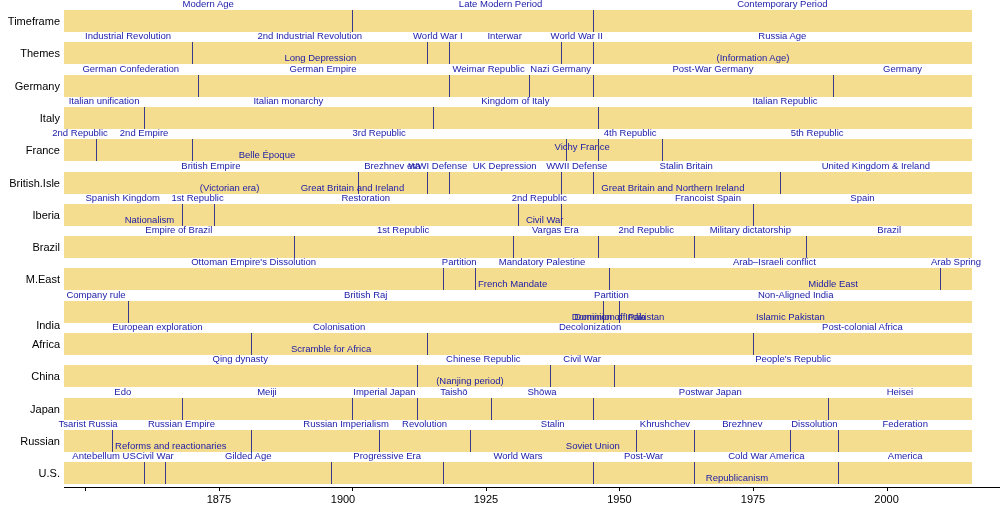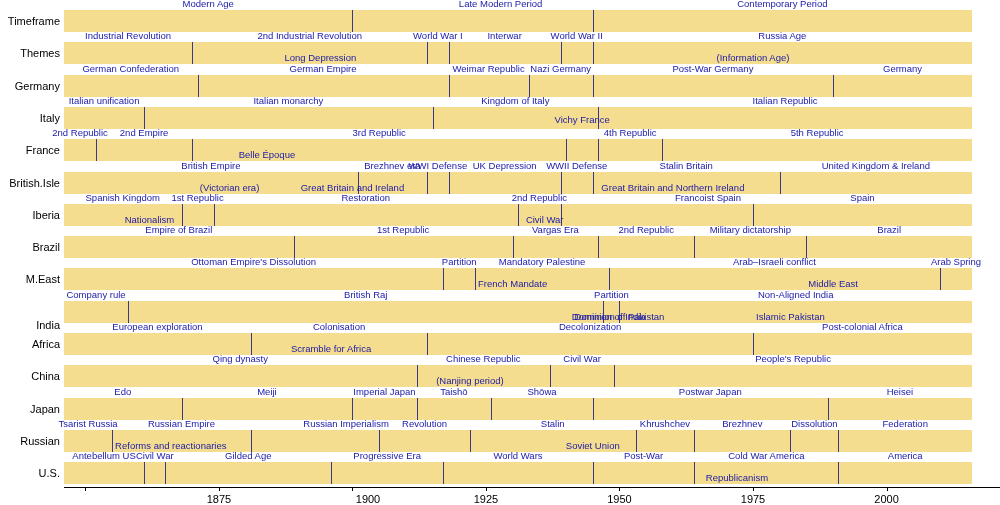--- a/index.html
+++ b/index.html
@@ -108,21 +108,21 @@
     <div class="seg-div" style="left: 598.118px; top: 106.9px; height: 22px;"></div>
     <div class="seg-label" style="left: 785.059px; top: 95.9px;">Italian Republic</div>
     <div class="row-label" style="left: 0px; width: 60px; top: 144.2px;">France</div>
     <div class="band" style="left: 64px; width: 908px; top: 139.2px;"></div>
     <div class="seg-label" style="left: 80.0235px; top: 128.2px;">2nd Republic</div>
     <div class="seg-div" style="left: 96.0471px; top: 139.2px; height: 22px;"></div>
     <div class="seg-label" style="left: 144.118px; top: 128.2px;">2nd Empire</div>
     <div class="seg-div" style="left: 192.188px; top: 139.2px; height: 22px;"></div>
     <div class="seg-label" style="left: 379.129px; top: 128.2px;">3rd Republic</div>
     <div class="seg-div" style="left: 566.071px; top: 139.2px; height: 22px;"></div>
-    <div class="seg-label" style="left: 582.094px; top: 115px;">Vichy France</div>
+    <div class="seg-label" style="left: 582.094px; top: 142px;">Vichy France</div>
     <div class="seg-div" style="left: 598.118px; top: 139.2px; height: 22px;"></div>
     <div class="seg-label" style="left: 630.165px; top: 128.2px;">4th Republic</div>
     <div class="seg-div" style="left: 662.212px; top: 139.2px; height: 22px;"></div>
     <div class="seg-label" style="left: 817.106px; top: 128.2px;">5th Republic</div>
     <div class="seg-label" style="left: 266.965px; top: 150.2px;">Belle Époque</div>
     <div class="row-label" style="left: 0px; width: 60px; top: 176.5px;">British.Isle</div>
     <div class="band" style="left: 64px; width: 908px; top: 171.5px;"></div>
     <div class="seg-label" style="left: 210.882px; top: 160.5px;">British Empire</div>
     <div class="seg-div" style="left: 357.765px; top: 171.5px; height: 22px;"></div>
     <div class="seg-label" style="left: 392.482px; top: 160.5px;">Brezhnev era</div>
@@ -266,21 +266,21 @@
     <div class="seg-div" style="left: 838.471px; top: 462.2px; height: 22px;"></div>
     <div class="seg-label" style="left: 905.235px; top: 451.2px;">America</div>
     <div class="seg-label" style="left: 736.988px; top: 473.2px;">Republicanism</div>
     <div class="axis">
       <div class="axis-line"></div>
       <div class="tick" style="left: 21.3647px;"></div>
       <div class="tick-label" style="left: 21.3647px; margin-top: 24px;">1850</div>
       <div class="tick" style="left: 154.894px;"></div>
       <div class="tick-label" style="left: 154.894px;">1875</div>
       <div class="tick" style="left: 288.424px;"></div>
-      <div class="tick-label" style="left: 304px;">1900</div>
+      <div class="tick-label" style="left: 279px;">1900</div>
       <div class="tick" style="left: 421.953px;"></div>
       <div class="tick-label" style="left: 421.953px;">1925</div>
       <div class="tick" style="left: 555.482px;"></div>
       <div class="tick-label" style="left: 555.482px;">1950</div>
       <div class="tick" style="left: 689.012px;"></div>
       <div class="tick-label" style="left: 689.012px;">1975</div>
       <div class="tick" style="left: 822.541px;"></div>
       <div class="tick-label" style="left: 822.541px;">2000</div>
     </div>
   </div>

